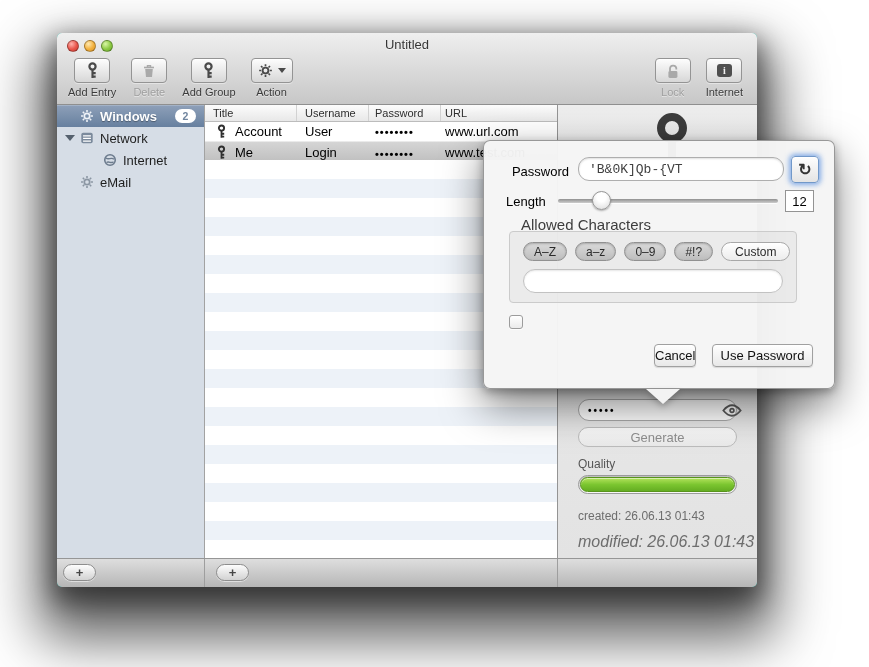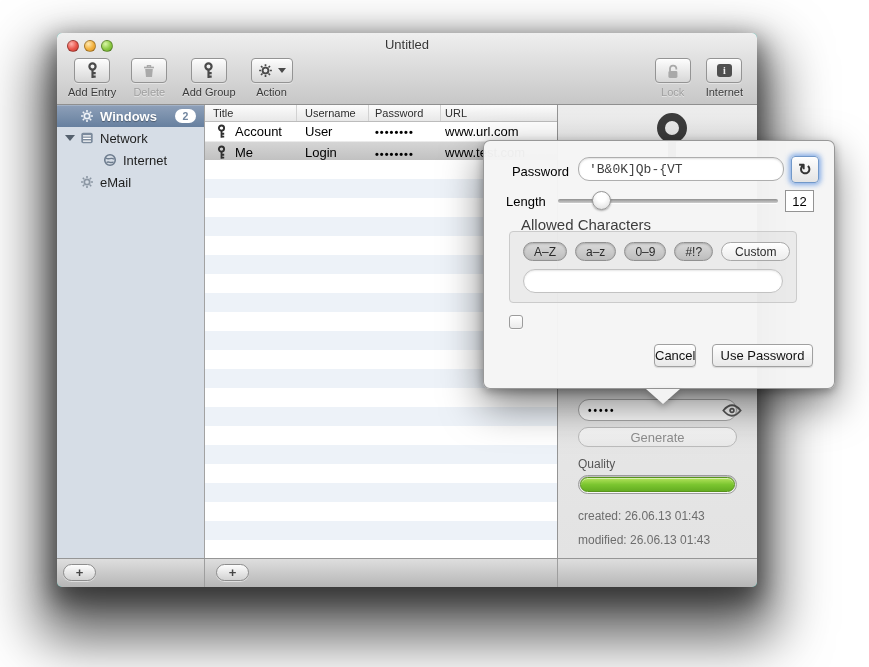--- a/index.html
+++ b/index.html
@@ -89,21 +89,21 @@
   .insp-generate { position:absolute; left:20px; top:322px; width:159px; height:20px; border-radius:10px;
     border:1px solid #bcbcbc; background:linear-gradient(#fbfbfb,#e9e9e9); color:#8e8e8e; font-size:13px;
     text-align:center; line-height:19px; }
   .insp-quality-label { position:absolute; left:20px; top:352px; font-size:12px; color:#565656; }
   .insp-progress { position:absolute; left:20px; top:370px; width:159px; height:19px; border-radius:10px;
     border:1px solid #9b9b9b; background:linear-gradient(#d6d6d6,#fafafa); padding:1px;
     box-shadow:inset 0 1px 2px rgba(0,0,0,0.15); }
   .insp-progress-fill { width:100%; height:100%; border-radius:8px; border:1px solid #58941c;
     background:linear-gradient(#b3e35c,#7cc630 50%,#64ad22); box-shadow:inset 0 1px 0 rgba(255,255,255,0.5); }
   .insp-created  { position:absolute; left:20px; top:404px; font-size:12px; color:#6d6d6d; }
-  .insp-modified { position:absolute; left:20px; top:428px; font-size:12px; color:#6d6d6d; }
+  .insp-modified { position:absolute; left:20px; top:428px; font-size:16px; color:#6d6d6d;font-style:italic; }
 
   
   .bottombar { position:absolute; left:0; right:0; bottom:0; height:29px;
     background:linear-gradient(#dedede,#b6b6b6); border-top:1px solid #969696; border-radius:0 0 5px 5px; }
   .bb-divider { position:absolute; left:147px; top:0; bottom:0; width:1px; background:#9e9e9e; }
   .bb-divider2 { position:absolute; left:500px; top:0; bottom:0; width:1px; background:#9e9e9e; }
   .plus-btn { position:absolute; top:5px; width:33px; height:17px; border-radius:9px; border:1px solid #8d8d8d;
     background:linear-gradient(#fdfdfd,#d2d2d2); text-align:center; line-height:15px; font-size:13px;
     font-weight:bold; color:#474747; box-shadow:0 1px 0 rgba(255,255,255,0.5); }
   .plus-btn.p1 { left:6px; } .plus-btn.p2 { left:159px; }

